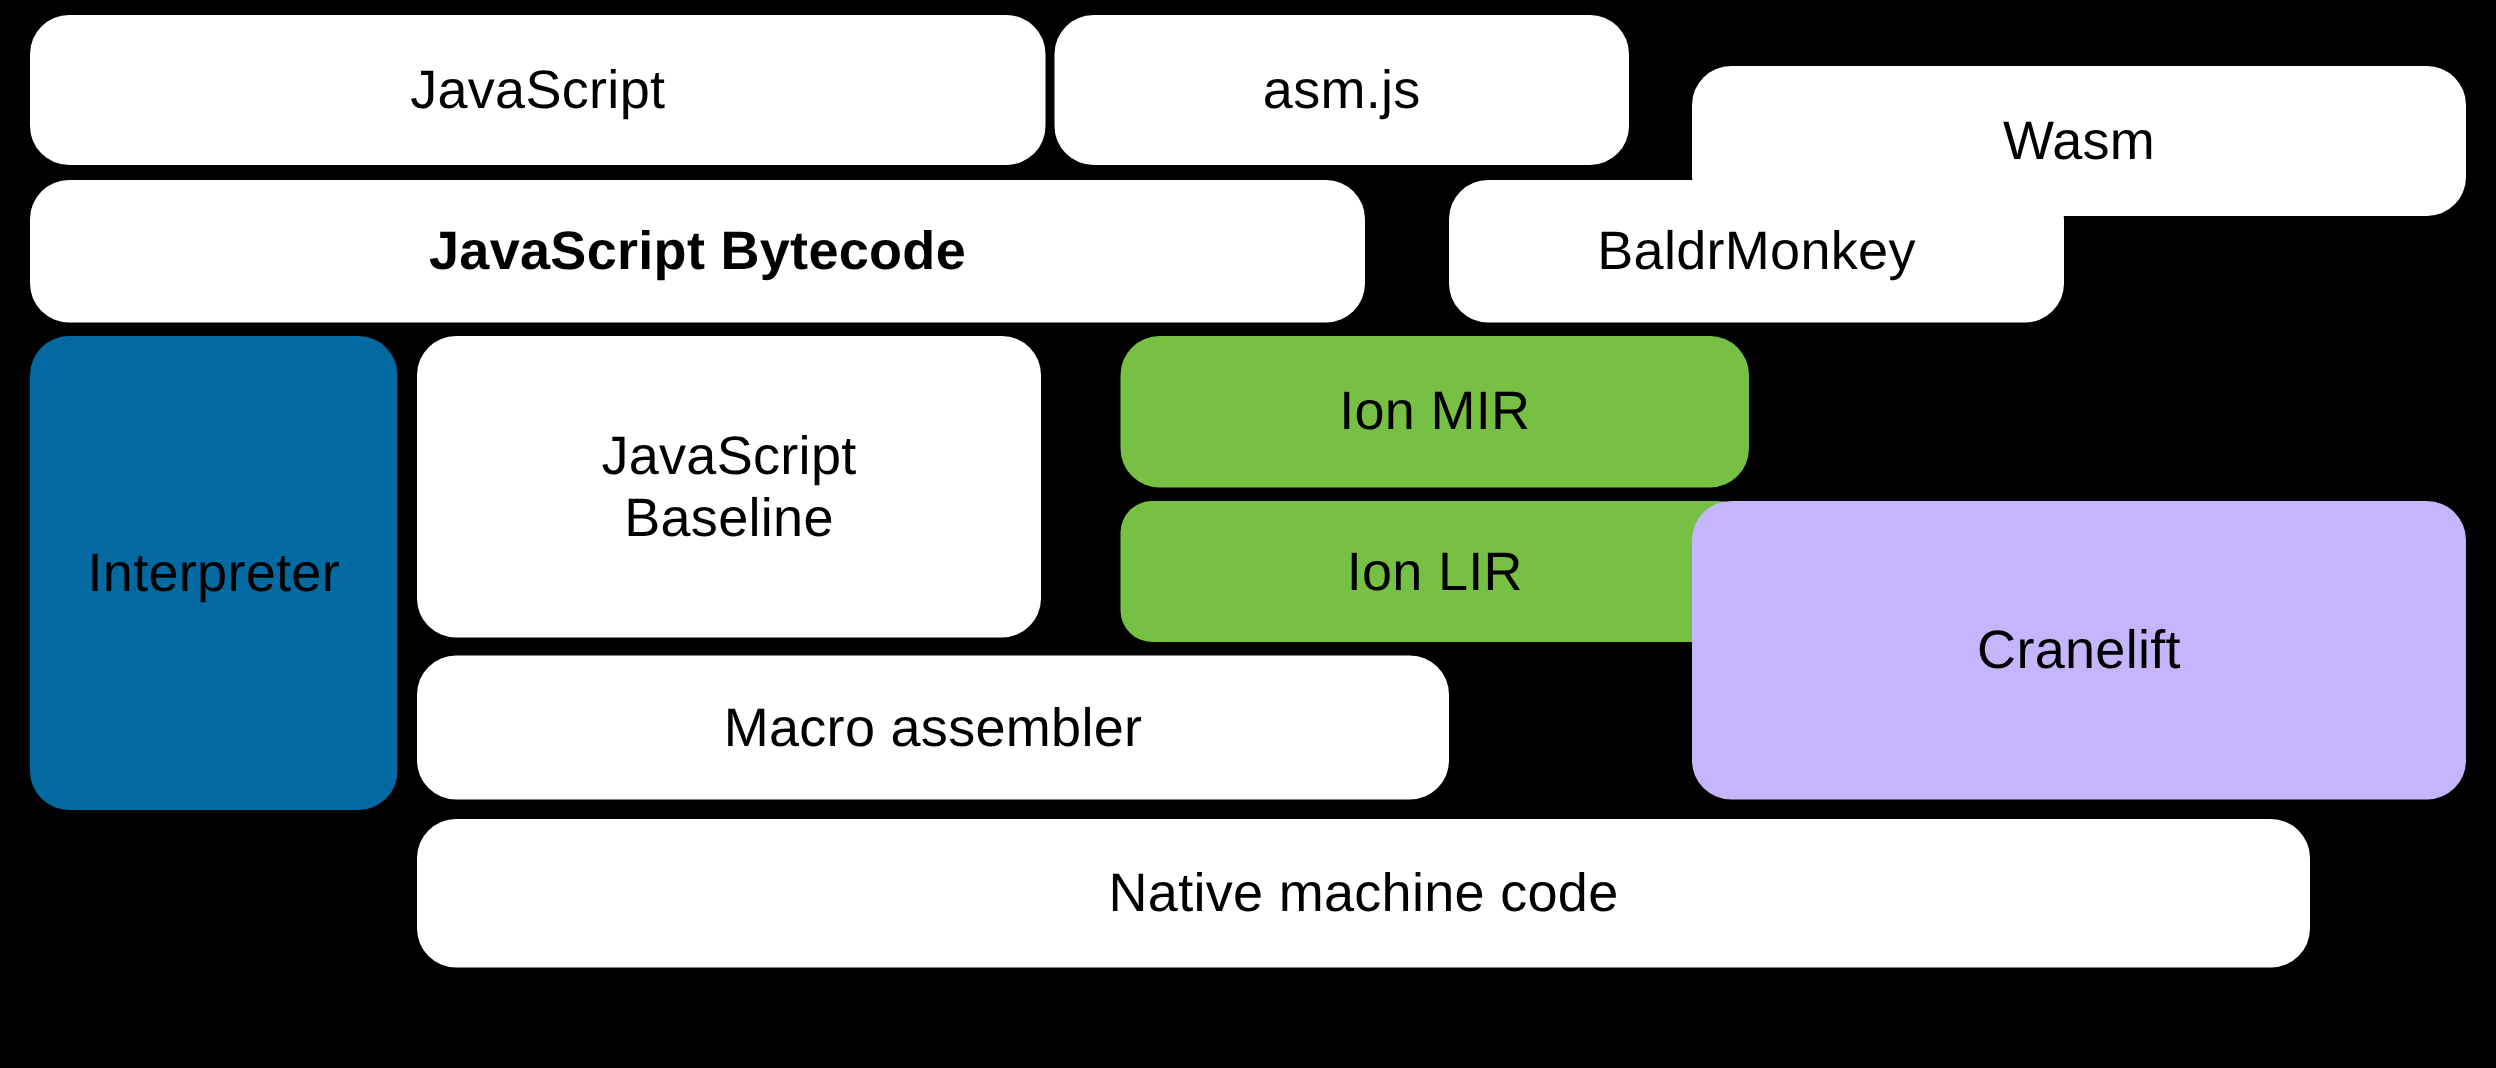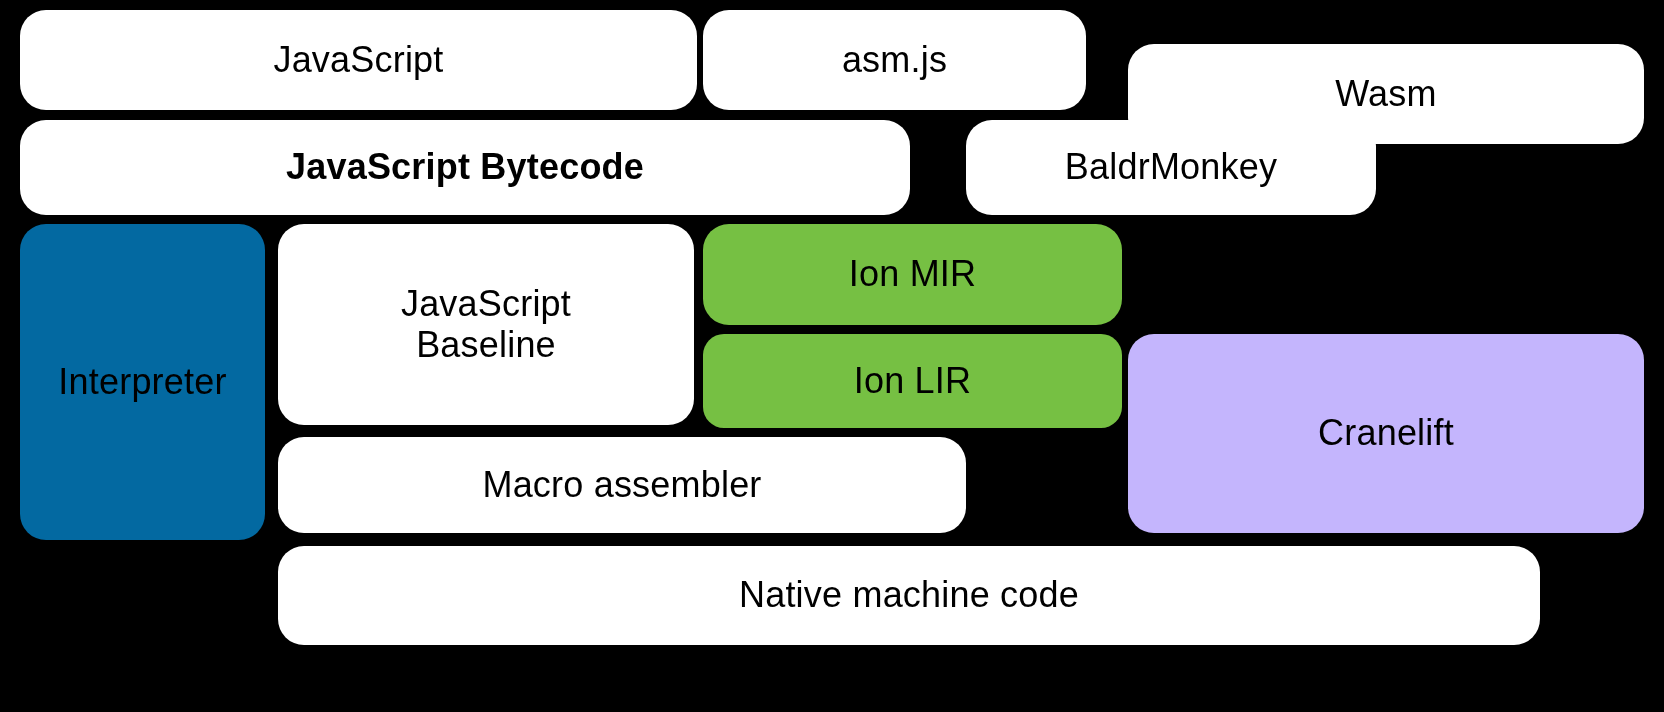--- a/index.html
+++ b/index.html
@@ -29,21 +29,21 @@
     text-align: center;
     color: #000000;
     font-size: 36px;
     line-height: 1.12;
     font-weight: 400;
     letter-spacing: 0.2px;
     white-space: pre-line;
     padding: 0 8px;
   }
   .node.grey   { background: #0369a1; }
-  .node.green  { background: #76c043; }
+  .node.green  { background: #76c043; margin-left: 44px; }
   .node.pink   { background: #c4b5fd; }
 
   
   .n-javascript      { left: 20px;   top: 10px;  width: 677px; height: 100px; }
   .n-asmjs           { left: 703px;  top: 10px;  width: 383px; height: 100px; }
   .n-wasm            { left: 1128px; top: 10px;  width: 516px; height: 100px; margin-top: 34px; }
 
   
   .n-jsbytecode      { left: 20px;   top: 120px; width: 890px; height: 95px; font-weight: bold; }
   .n-baldrmonkey     { left: 920px;  top: 120px; width: 410px; height: 95px; margin-left: 46px; }

